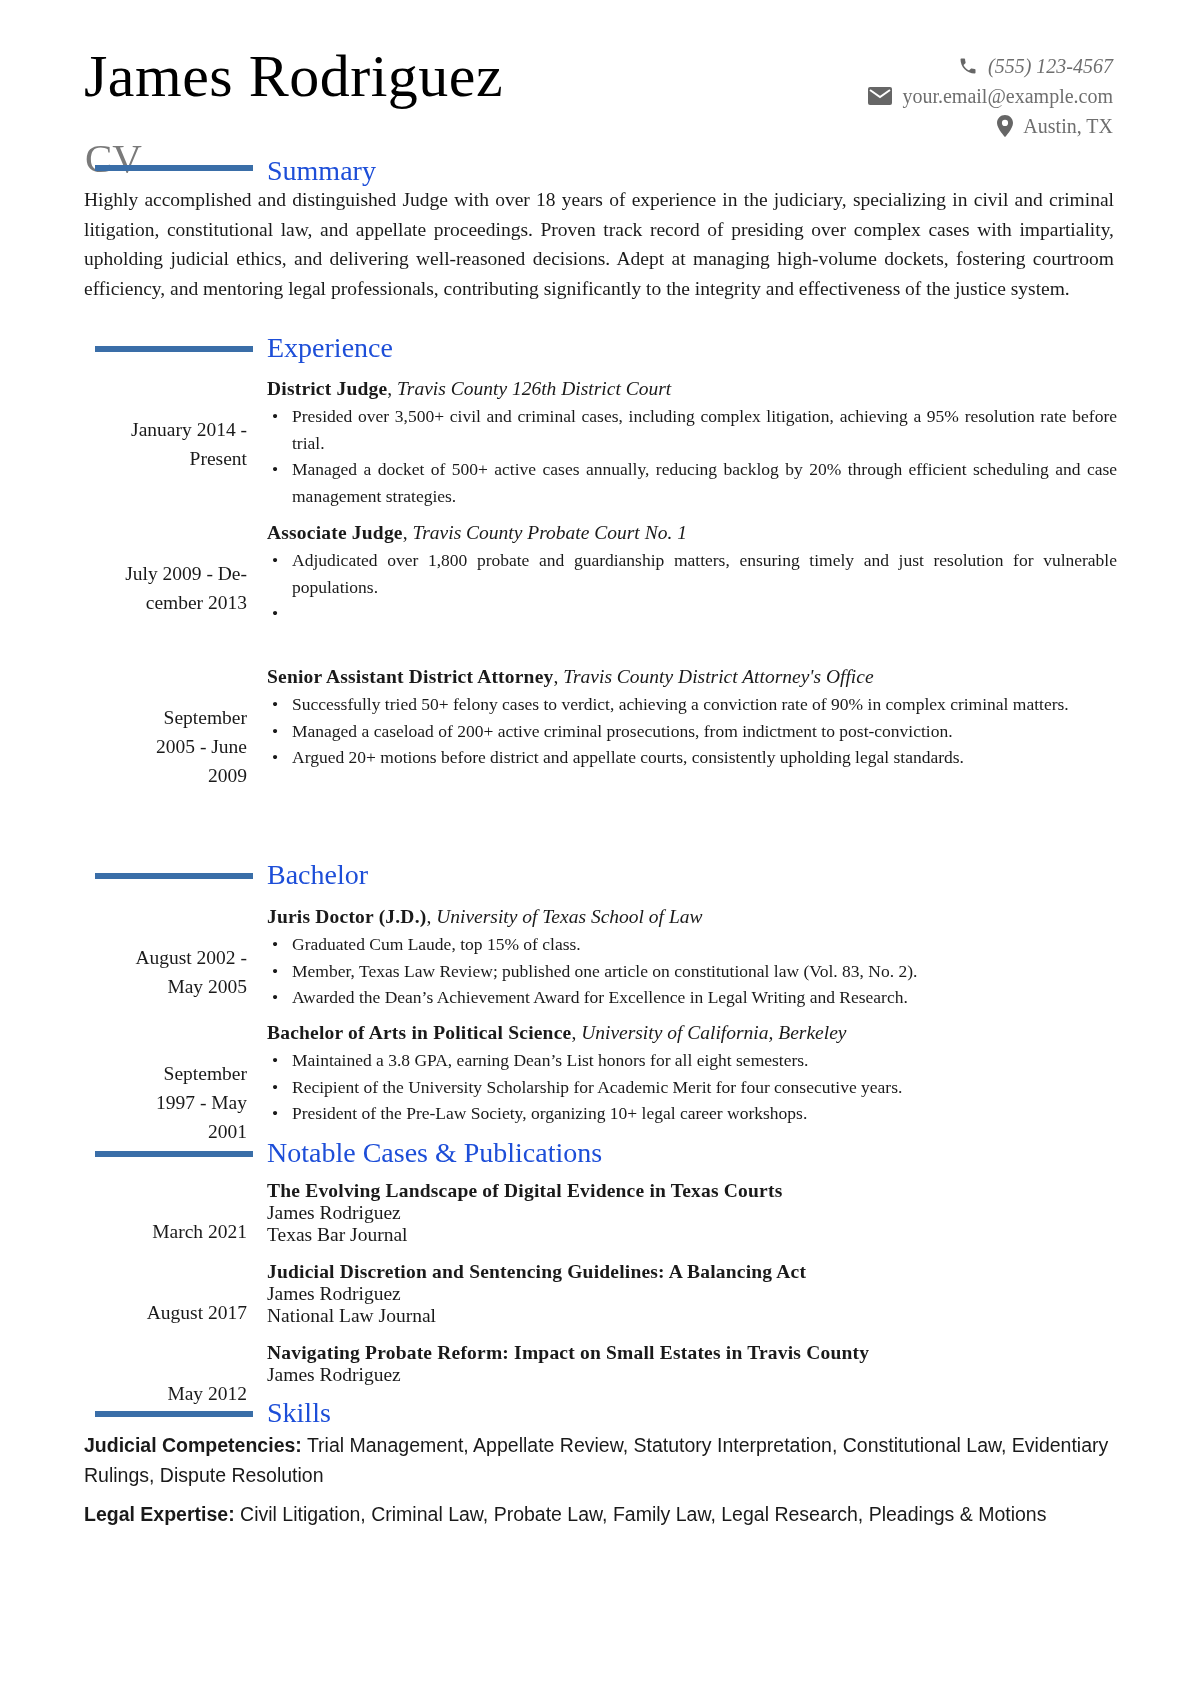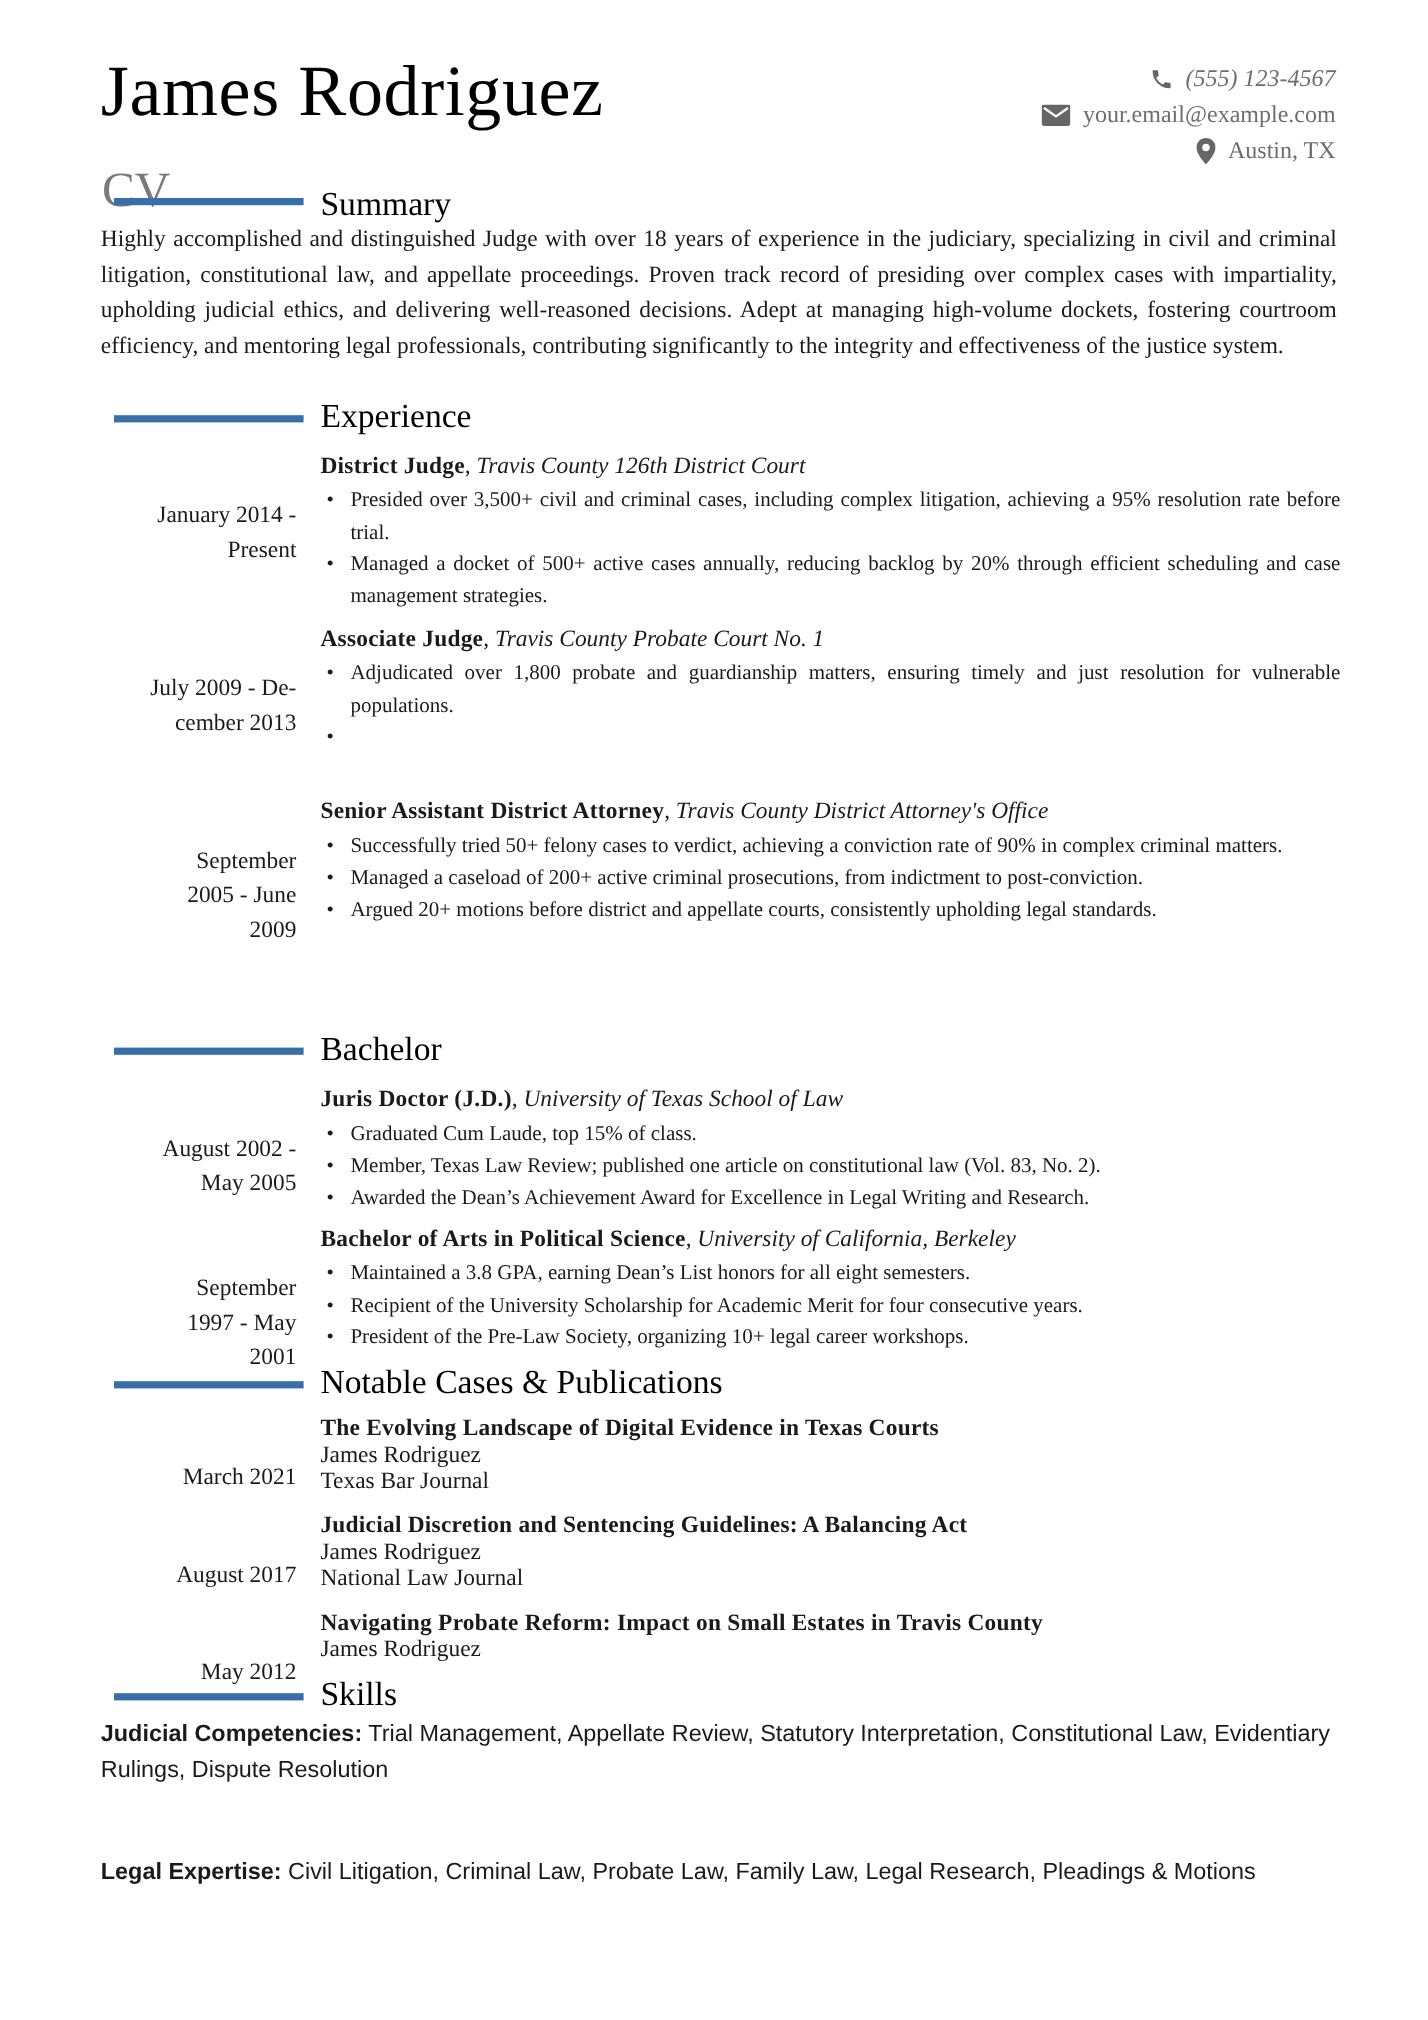--- a/index.html
+++ b/index.html
@@ -7,21 +7,21 @@
          font-family: "DejaVu Serif", "Liberation Serif", serif; color: #1a1a1a; }
   .abs { position: absolute; }
   .name { left: 84px; top: 40px; font-size: 60px; line-height: 72px; color: #000;
           font-family: "Liberation Serif", "DejaVu Serif", serif; letter-spacing: 0.5px; }
   .subtitle { left: 85px; top: 123px; font-size: 41px; line-height: 46px; color: #7a7a7a;
               font-family: "Liberation Serif", serif; margin-top: 12px; }
   .contact { right: 77px; font-size: 20px; line-height: 28px; color: #6e6e6e;
              font-family: "Liberation Serif", serif; display: flex; align-items: center; gap: 10px; white-space: nowrap; }
   .contact svg { fill: #666; display: block; }
   .sec-bar { left: 95px; width: 158px; height: 6px; background: #3a6ea8; }
-  .sec-title { left: 267px; font-size: 28px; line-height: 32px; color: #000000;
+  .sec-title { left: 267px; font-size: 28px; line-height: 32px; color: #1d4ed8;
                font-family: "Liberation Serif", serif; white-space: nowrap; }
   .para { left: 84px; width: 1030px; font-size: 19.5px; line-height: 29.5px;
           font-family: "Liberation Serif", serif; text-align: justify; }
   .date { right: 943px; width: 170px; text-align: right; font-size: 19.5px; line-height: 29px;
           font-family: "Liberation Serif", serif; margin-top: 41px; }
   .entry { left: 267px; width: 850px; font-family: "Liberation Serif", serif; }
   .entry .head { font-size: 19.5px; line-height: 29px; white-space: nowrap; }
   .entry .head b { font-weight: bold; letter-spacing: 0.2px; }
   .entry .head i { font-style: italic; }
   .entry ul { list-style: none; margin: 0; padding: 0; }
@@ -162,15 +162,15 @@
   <div class="line title">Navigating Probate Reform: Impact on Small Estates in Travis County</div>
   <div class="line">James Rodriguez</div>
 </div>
 
 <div class="abs sec-bar" style="top:1411px;"></div>
 <div class="abs sec-title" style="top:1397px;">Skills</div>
 
 <div class="abs skill" style="top:1431px;">
   <b>Judicial Competencies:</b> <span>Trial Management, Appellate Review, Statutory Interpretation, Constitutional Law, Evidentiary Rulings, Dispute Resolution</span>
 </div>
-<div class="abs skill" style="top:1500px;margin-top:46px;">
+<div class="abs skill" style="top:1500px;">
   <b>Legal Expertise:</b> <span>Civil Litigation, Criminal Law, Probate Law, Family Law, Legal Research, Pleadings &amp; Motions</span>
 </div>
 
 </body></html>

